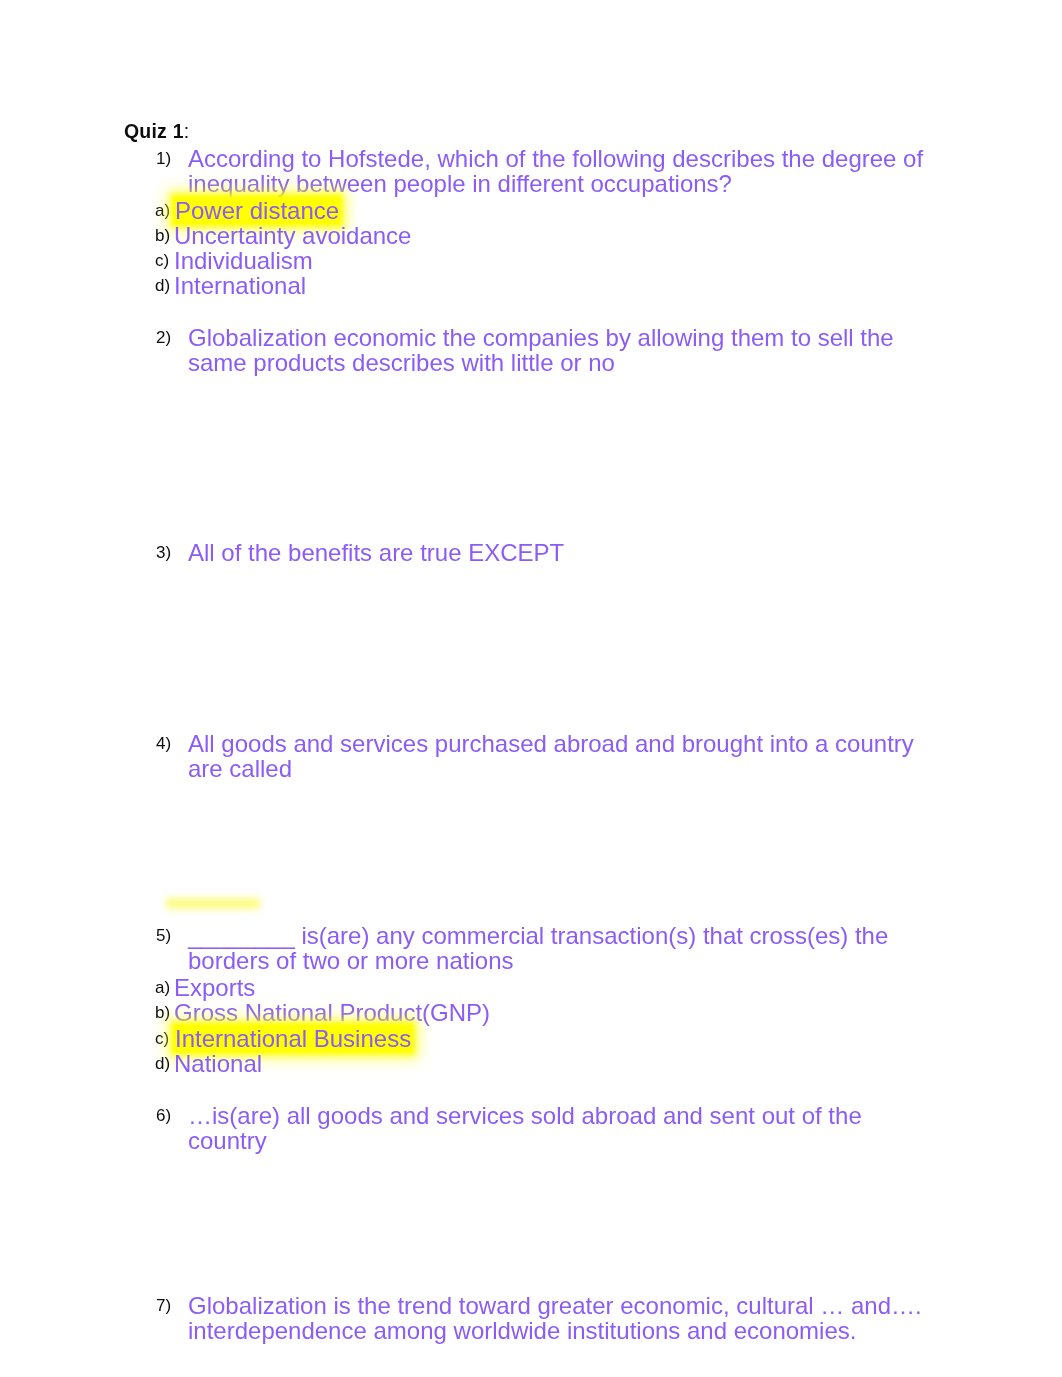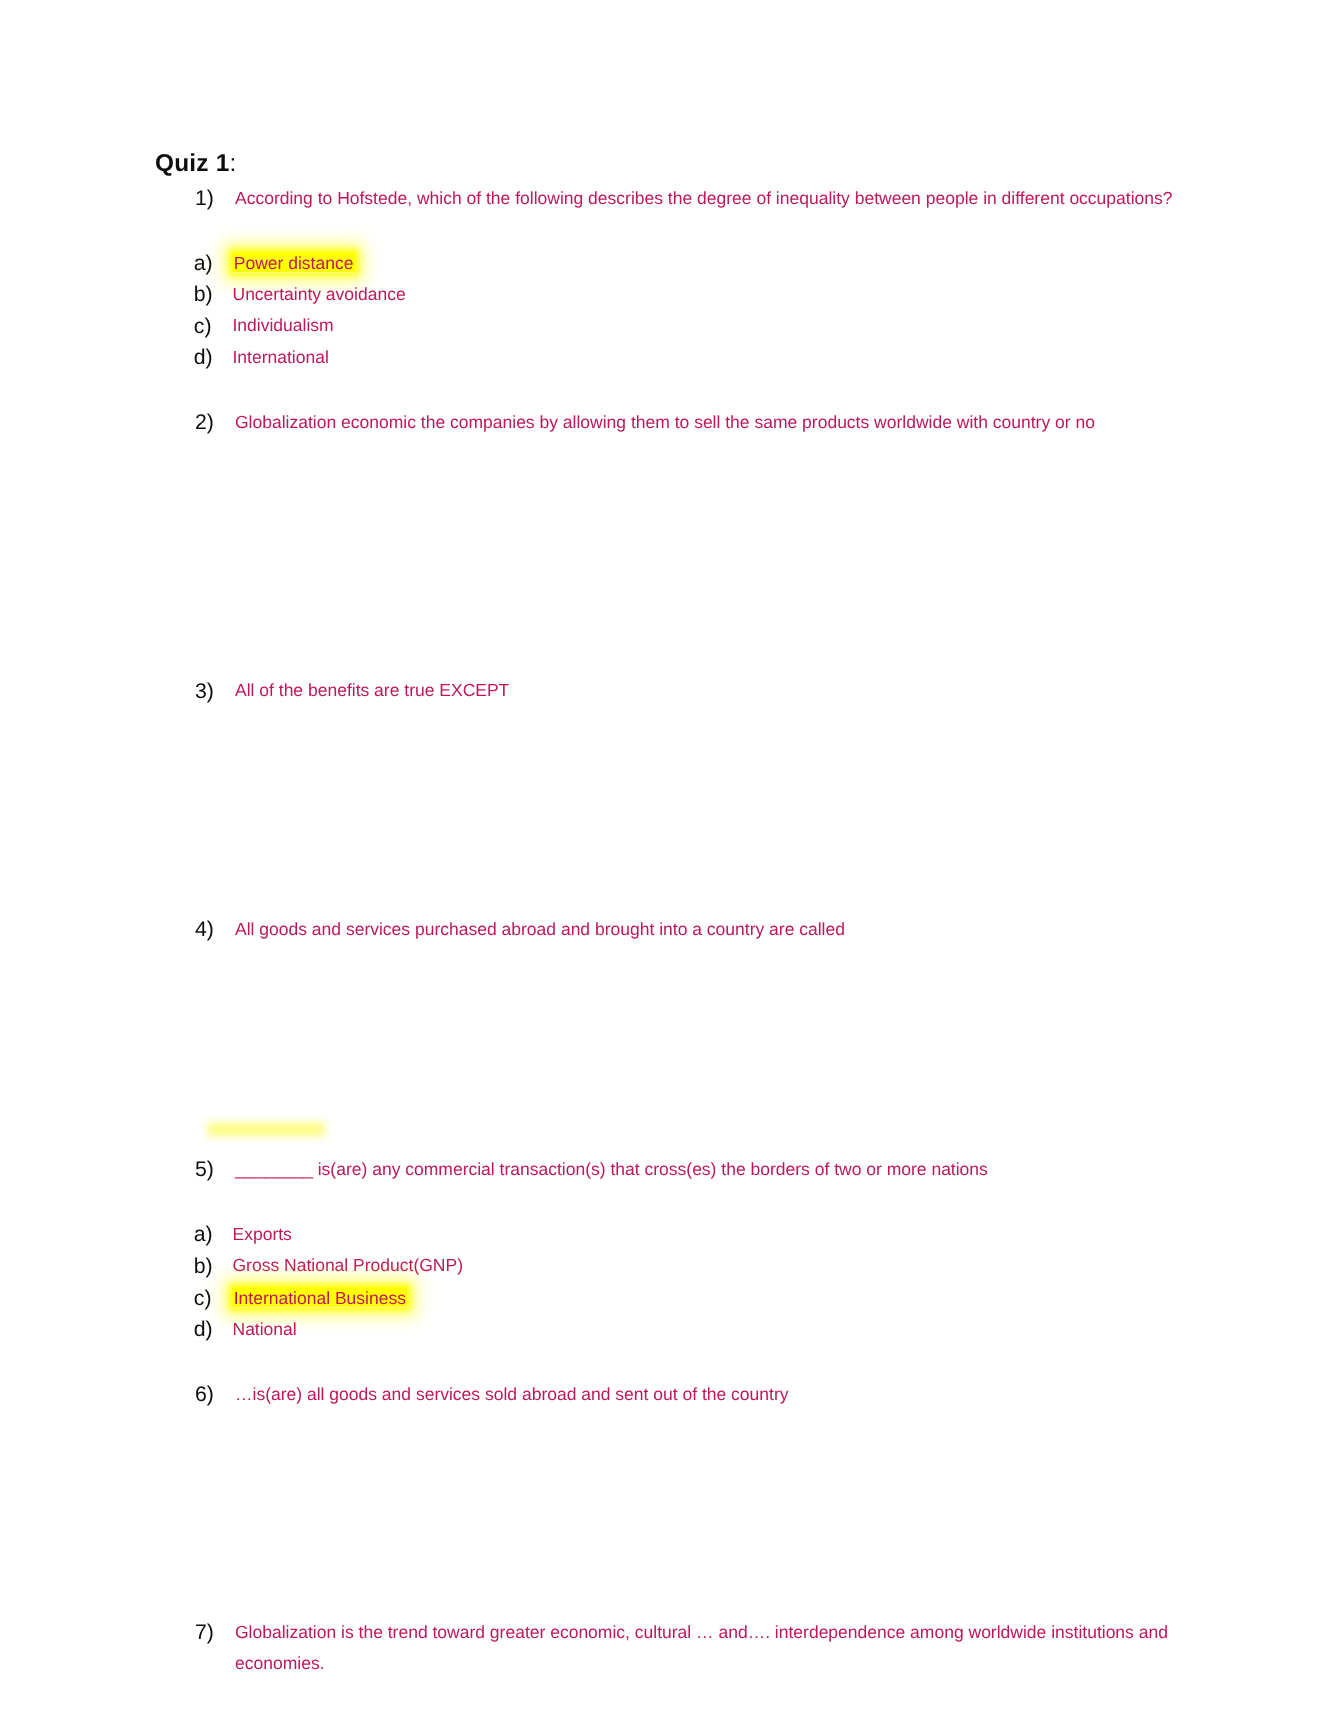--- a/index.html
+++ b/index.html
@@ -59,32 +59,32 @@
     top: 0;
     width: 30px;
     text-align: left;
     font-size: 17px;
     line-height: 25px;
     color: #0d0d0d;
   }
   .li .body {
     display: block;
     margin-left: 33px;
-    font-size: 14px;
+    font-size: 24px;
     line-height: 25px;
-    color: #be185d;
+    color: #8b5cf6;
   }
 
   
   .li.num   { left: 156px; width: 790px; }
   .li.alpha { left: 155px; width: 790px; }
   .li.num .marker   { left: 0px; }
   .li.alpha .marker { left: 0px; }
   .li.num .body     { margin-left: 32px; }
-  .li.alpha .body   { margin-left: 31px; }
+  .li.alpha .body   { margin-left: 19px; }
 
   
   .hl {
     position: relative;
     background: #ffff00;
     box-shadow:
       0 0 5px 3px rgba(255, 255, 0, 0.85),
       0 0 11px 6px rgba(255, 255, 0, 0.45),
       0 0 18px 9px rgba(255, 255, 0, 0.18);
     padding: 0 1px;
@@ -131,21 +131,21 @@
       <span class="body">Individualism</span>
     </div>
 
     <div class="li alpha" style="top:273px;">
       <span class="marker">d)</span>
       <span class="body">International</span>
     </div>
 
     <div class="li num" style="top:325px;">
       <span class="marker">2)</span>
-      <span class="body"><span>Globalization economic the companies by allowing them to sell the same products</span> <span>worldwide with country or no</span></span>
+      <span class="body"><span>Globalization economic the companies by allowing them to sell the same products</span> <span>describes with little or no</span></span>
     </div>
 
     <div class="li num" style="top:540px;">
       <span class="marker">3)</span>
       <span class="body">All of the benefits are true EXCEPT</span>
     </div>
 
     <div class="li num" style="top:731px;">
       <span class="marker">4)</span>
       <span class="body">All goods and services purchased abroad and brought into a country are called</span>

